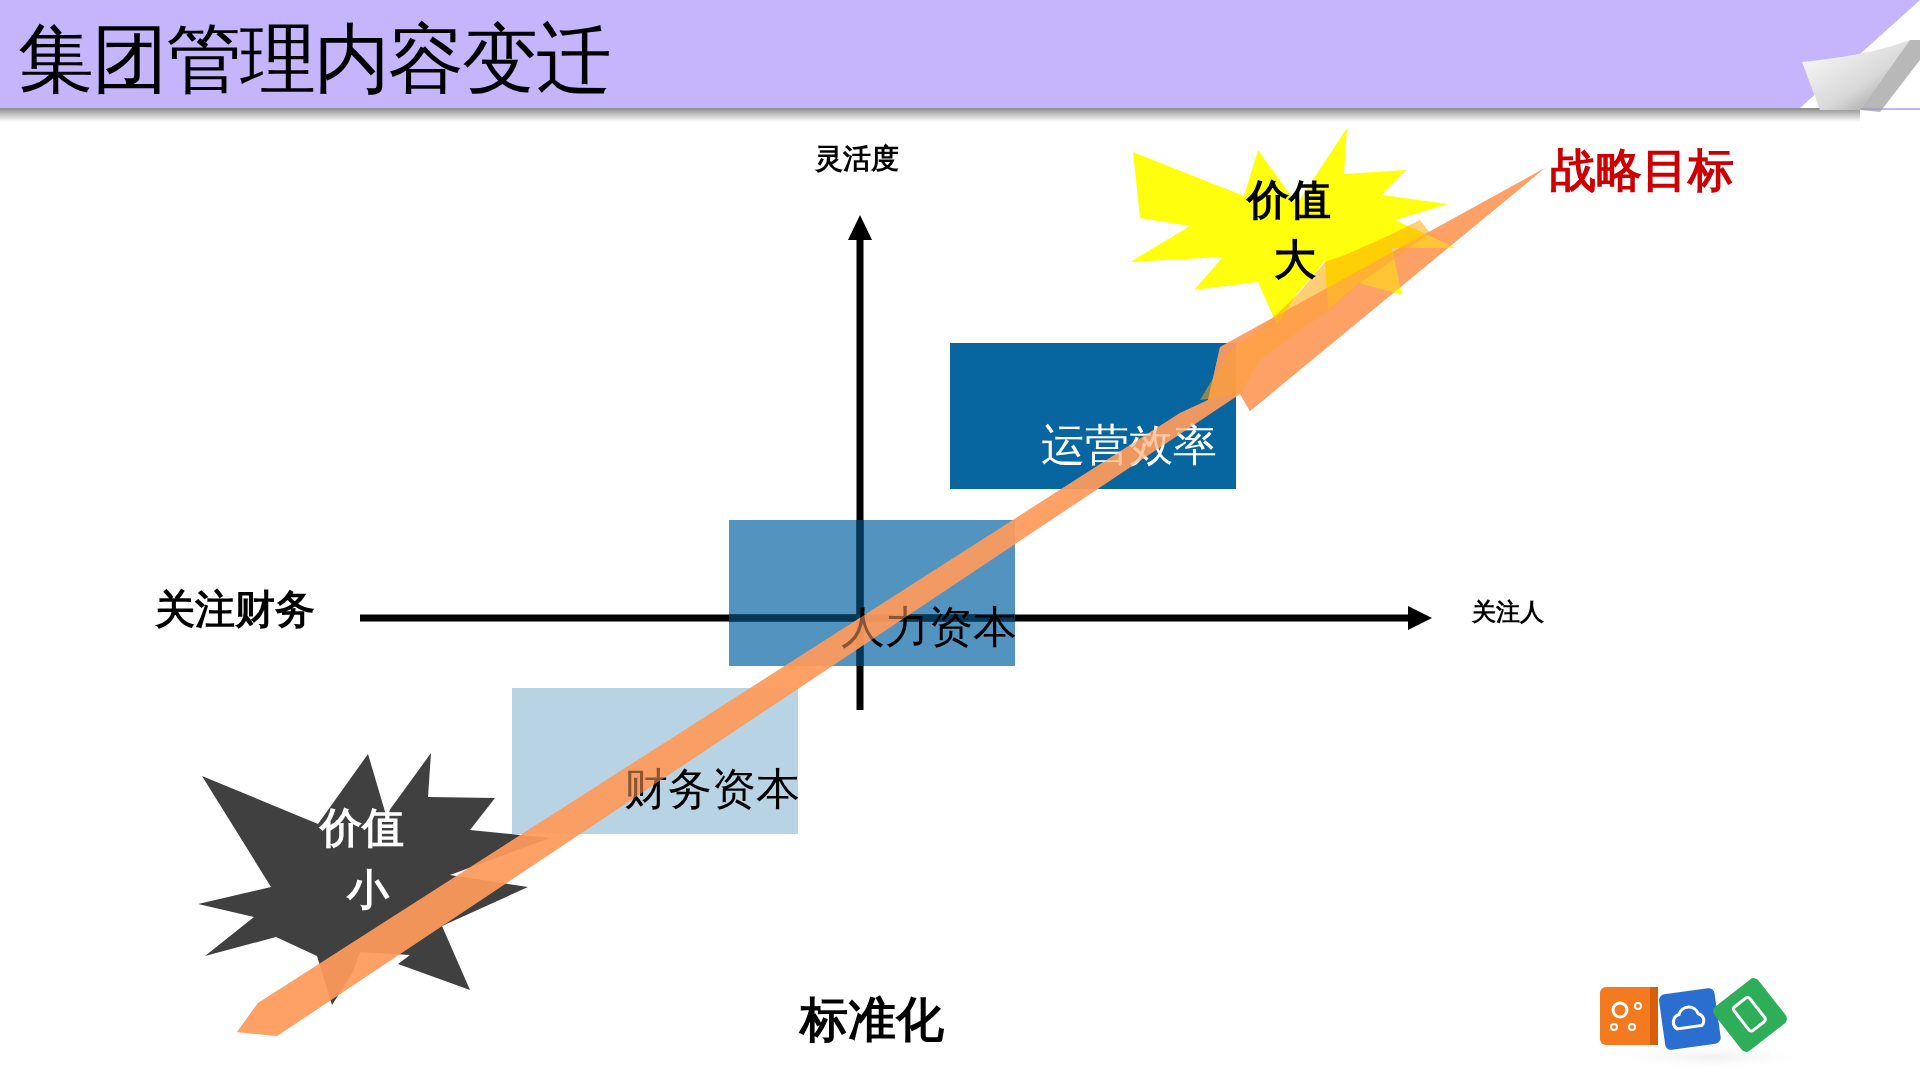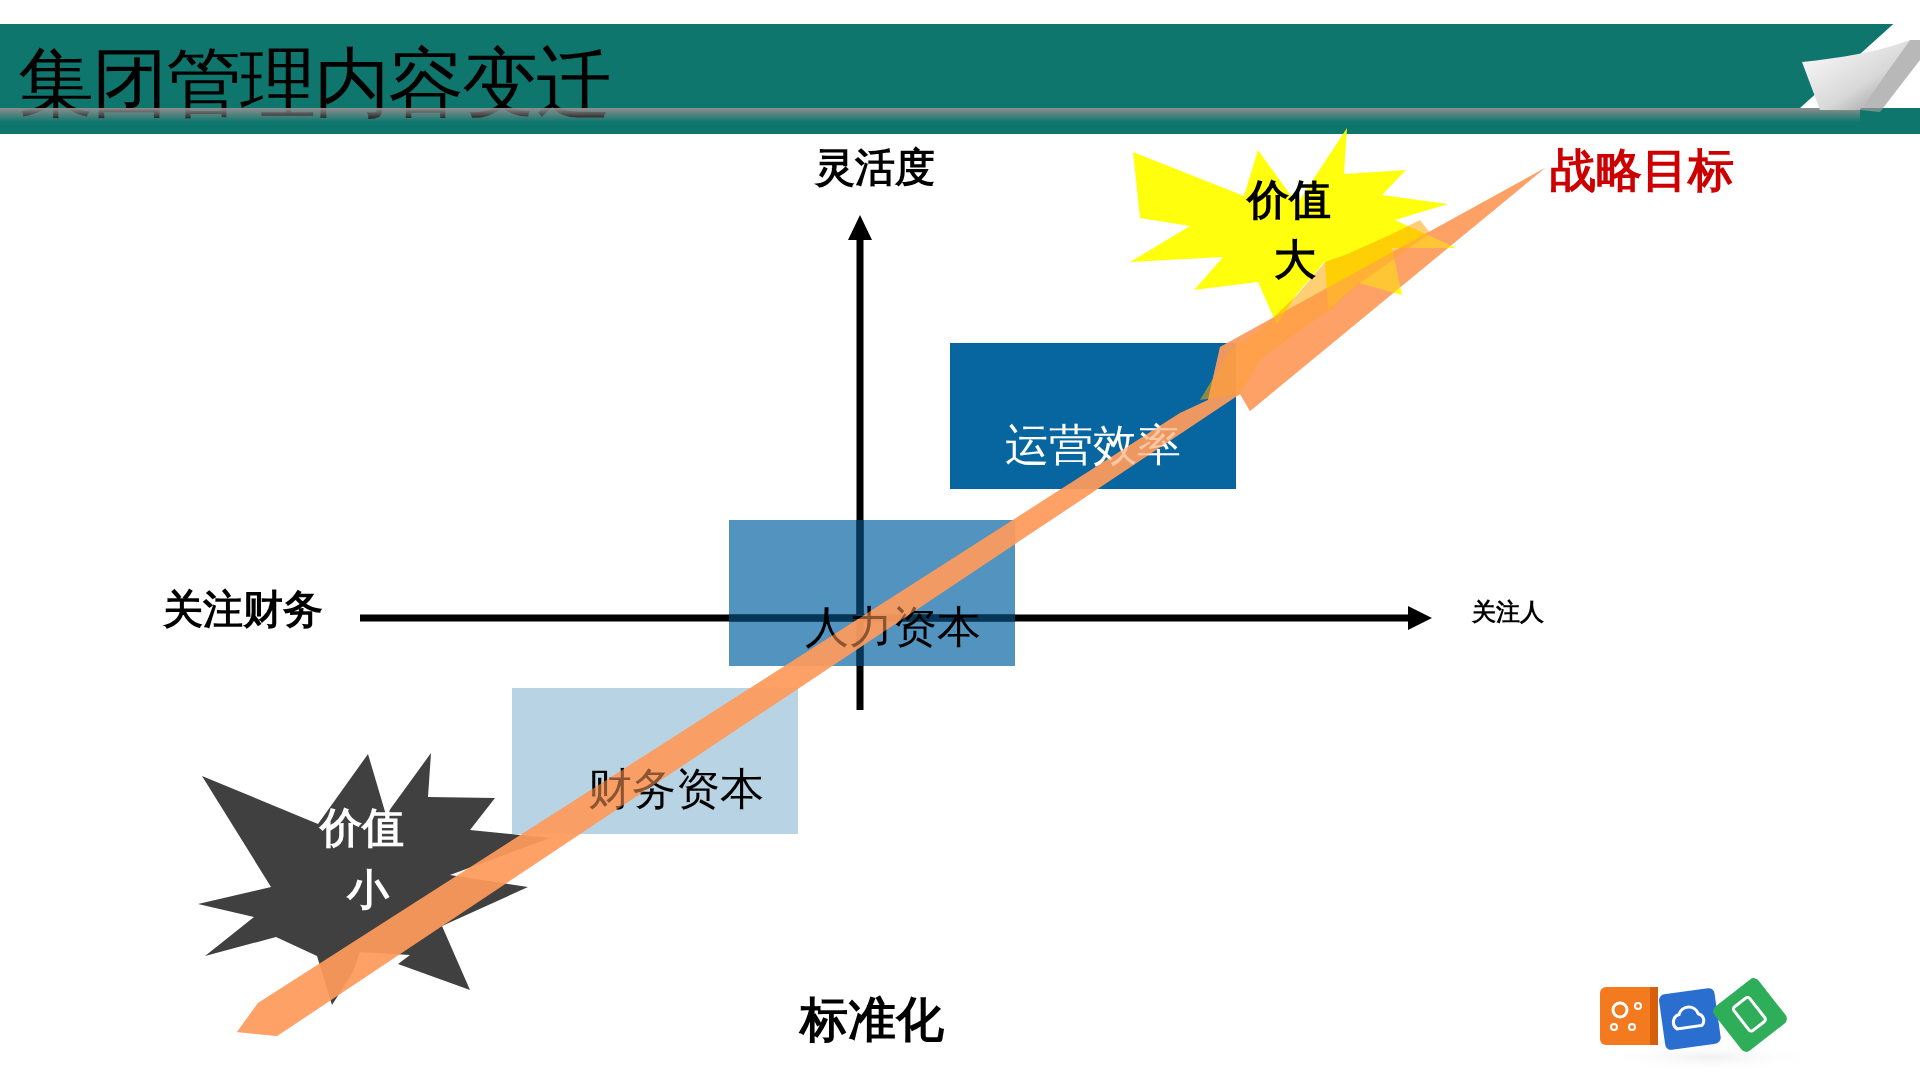--- a/index.html
+++ b/index.html
@@ -1,26 +1,26 @@
 <!DOCTYPE html>
 <html><head>
 <meta charset="utf-8">
 <style>
   html, body { margin:0; padding:0; }
   body { width:1920px; height:1080px; position:relative; overflow:hidden; background:#ffffff;
          font-family:"DejaVu Sans", "Liberation Sans", sans-serif; }
-  .title-bar { position:absolute; left:0; top:0; width:1920px; height:110px; background:#0f766e;margin-top:24px; }
+  .title-bar { position:absolute; left:0; top:0; width:1920px; height:110px; background:#c4b5fd; }
   .title { position:absolute; left:18px; top:14px; font-size:76px; line-height:90px; color:#000;
            font-family:"DejaVu Sans", sans-serif; letter-spacing:-2px; }
   .title-shadow { position:absolute; left:0; top:108px; width:1860px; height:14px;
                   background:linear-gradient(#8e8e8e, rgba(255,255,255,0)); }
   .page-curl { position:absolute; right:0; top:0; width:120px; height:116px; }
   .diagram { position:absolute; left:0; top:0; width:1920px; height:1080px; }
   .lbl { position:absolute; font-family:"DejaVu Serif", serif; font-weight:bold; color:#000; white-space:nowrap; }
-  .box-text { font-family:"DejaVu Serif", "Liberation Serif", serif; font-size:44px; }
+  .box-text { font-family:"DejaVu Serif", "Liberation Serif", serif; font-size:44px;padding-left:36px; }
   .goal { position:absolute; left:1550px; top:112px; font-size:46px; font-weight:bold; color:#cc0000;
           font-family:"DejaVu Sans", sans-serif;margin-top:28px; }
   .logo { position:absolute; left:1590px; top:965px; width:240px; height:110px; }
 </style>
 </head>
 <body>
 
 <div class="title-bar">
   <div class="title">集团管理内容变迁</div>
 </div>
@@ -66,23 +66,23 @@
 </svg>
 
 <div class="lbl box-text" style="left:512px; top:760px; width:328px; text-align:center; font-weight:normal; color:#000;">财务资本</div>
 <div class="lbl box-text" style="left:729px; top:598px; width:328px; text-align:center; font-weight:normal; color:#000;">人力资本</div>
 <div class="lbl box-text" style="left:950px; top:416px; width:286px; text-align:center; font-weight:normal; color:#fff;">运营效率</div>
 
 <svg class="diagram" style="pointer-events:none;" viewBox="0 0 1920 1080">
   <polygon fill="#fe9a5c" fill-opacity="0.55" points="237,1032 258,1003 1180,413 1208,400 1220,347 1545,168 1250,411 1240,394 277,1036"></polygon>
 </svg>
 
-<div class="lbl" style="left:815px; top:140px; font-size:40px;">灵活度</div>
+<div class="lbl" style="left:815px; top:140px; font-size:28px;">灵活度</div>
 <div class="lbl" style="left:800px; top:988px; font-size:48px;">标准化</div>
-<div class="lbl" style="left:155px; top:582px; font-size:40px;margin-left:8px;">关注财务</div>
+<div class="lbl" style="left:155px; top:582px; font-size:40px;">关注财务</div>
 <div class="lbl" style="left:1472px; top:596px; font-size:24px;">关注人</div>
 
 <div class="lbl" style="left:320px; top:800px; font-size:42px; color:#fff;">价值</div>
 <div class="lbl" style="left:347px; top:862px; font-size:42px; color:#fff;">小</div>
 <div class="lbl" style="left:1247px; top:172px; font-size:42px; color:#000;">价值</div>
 <div class="lbl" style="left:1274px; top:232px; font-size:42px; color:#000;">大</div>
 
 <div class="goal">战略目标</div>
 
 <svg class="logo" viewBox="0 0 240 110">

